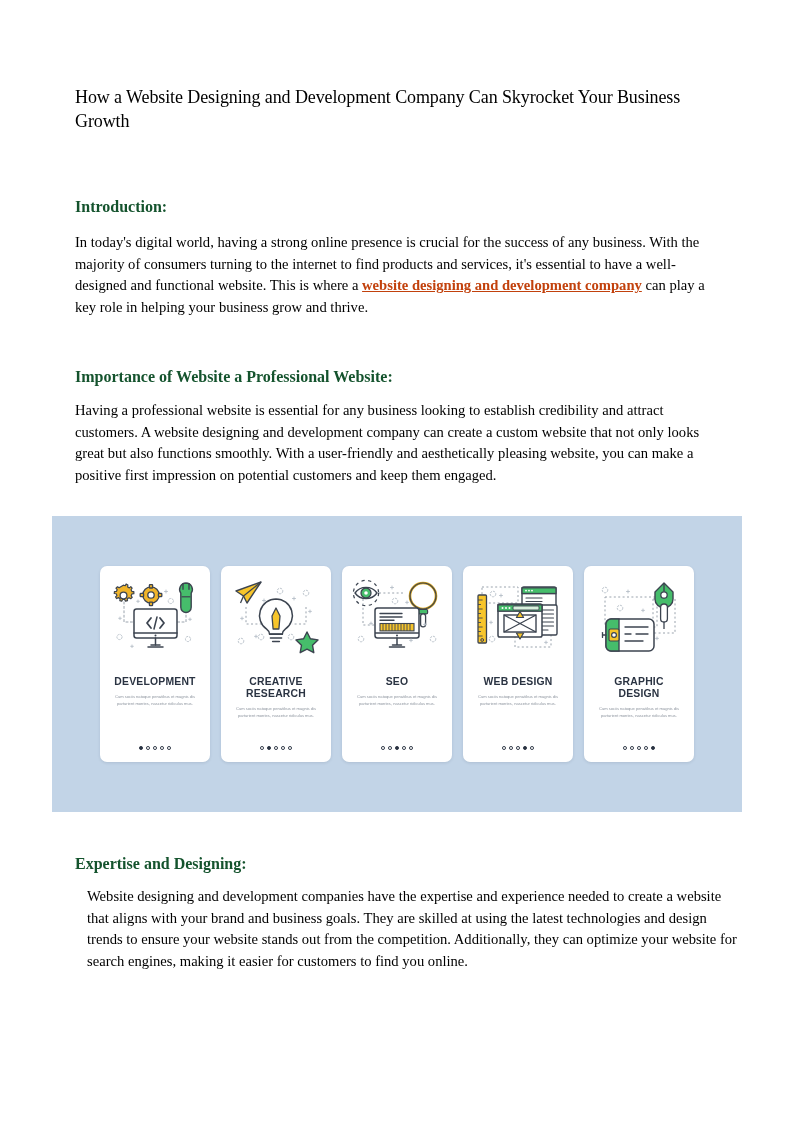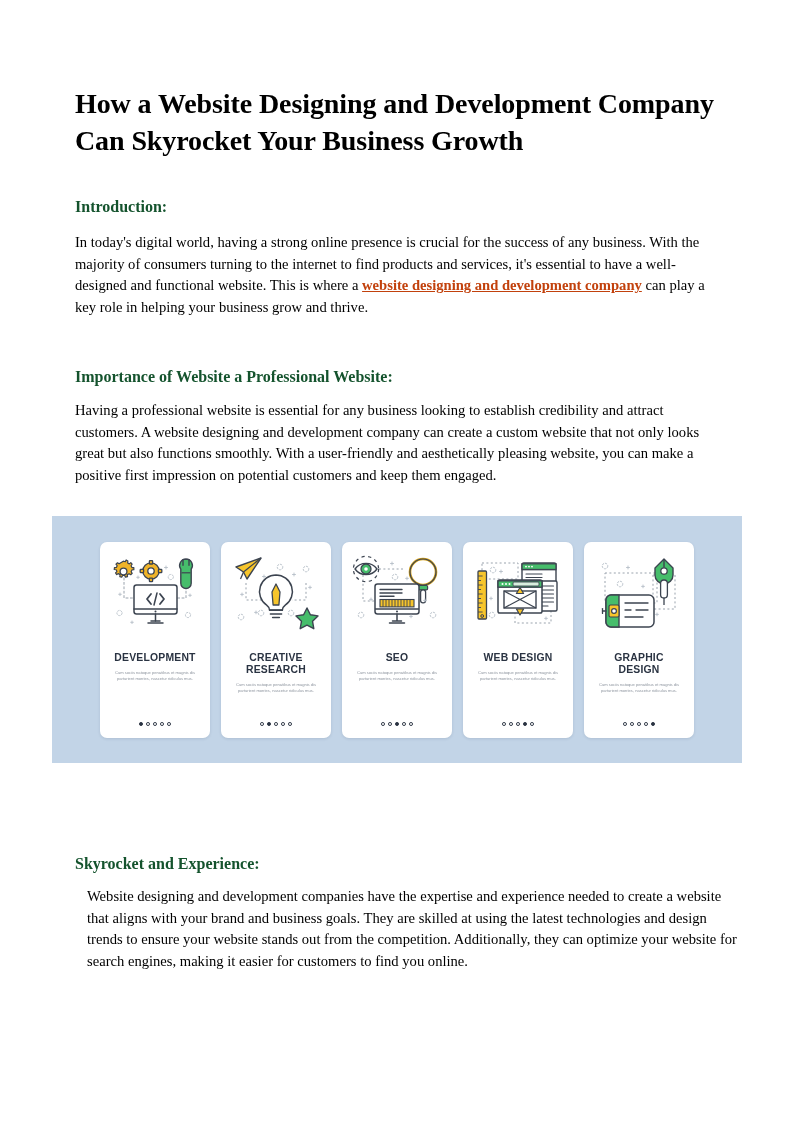--- a/index.html
+++ b/index.html
@@ -25,22 +25,22 @@
   .content {
     position: absolute;
     left: 75px;
     top: 86px;
     width: 648px;
   }
 
   
   .doc-title {
     font-family: "Liberation Serif", "DejaVu Serif", serif;
-    font-size: 28px;
-    font-weight: bold;
+    font-size: 18px;
+    font-weight: normal;
     line-height: 1.32;
     letter-spacing: -0.1px;
     margin: 0 0 0 0;
     color: #000;
     width: 630px;
   }
 
   
   .sec-head {
     font-family: "Liberation Serif", "DejaVu Serif", serif;
@@ -74,21 +74,21 @@
   #block-imp-body   { position: absolute; left: 0;   top: 314px; width: 648px; }
   #block-exp-head   { position: absolute; left: 0;   top: 769px; }
   #block-exp-body   { position: absolute; left: 12px;   top: 800px; width: 652px; }
 
   
   .banner {
     position: absolute;
     left: 52px;
     top: 516px;
     width: 690px;
-    height: 247px;
+    height: 296px;
     background: #c2d4e7;
     overflow: hidden;
   }
   .cards {
     position: absolute;
     left: 0; top: 0;
     width: 100%; height: 100%;
     display: flex;
     align-items: center;
     justify-content: center;
@@ -160,21 +160,21 @@
 
     <h2 id="block-intro-head" class="sec-head">Introduction:</h2>
 
     <p id="block-intro-body" class="para">
       <span> In today's digital world, having a strong online presence is crucial for the success of any business. With the majority of consumers turning to the internet to find products and services, it's essential to have a well-designed and functional website. This is where a </span><a class="inline-link" href="#">website designing and development company</a><span> can play a key role in helping your business grow and thrive.</span>
     </p>
 
     <h2 id="block-imp-head" class="sec-head">Importance of Website a Professional Website:</h2>
     <p id="block-imp-body" class="para">Having a professional website is essential for any business looking to establish credibility and attract customers. A website designing and development company can create a custom website that not only looks great but also functions smoothly. With a user-friendly and aesthetically pleasing website, you can make a positive first impression on potential customers and keep them engaged.</p>
 
-    <h2 id="block-exp-head" class="sec-head">Skyrocket and Experience:</h2>
+    <h2 id="block-exp-head" class="sec-head">Expertise and Designing:</h2>
     <p id="block-exp-body" class="para">Website designing and development companies have the expertise and experience needed to create a website that aligns with your brand and business goals. They are skilled at using the latest technologies and design trends to ensure your website stands out from the competition. Additionally, they can optimize your website for search engines, making it easier for customers to find you online.</p>
   </div>
 
   <div class="banner">
     <div class="cards">
 
       <div class="card">
         <svg class="card-art" viewBox="0 0 96 88">
           <g fill="none" stroke="#3c4450" stroke-width="1.5" stroke-linecap="round" stroke-linejoin="round">
 

